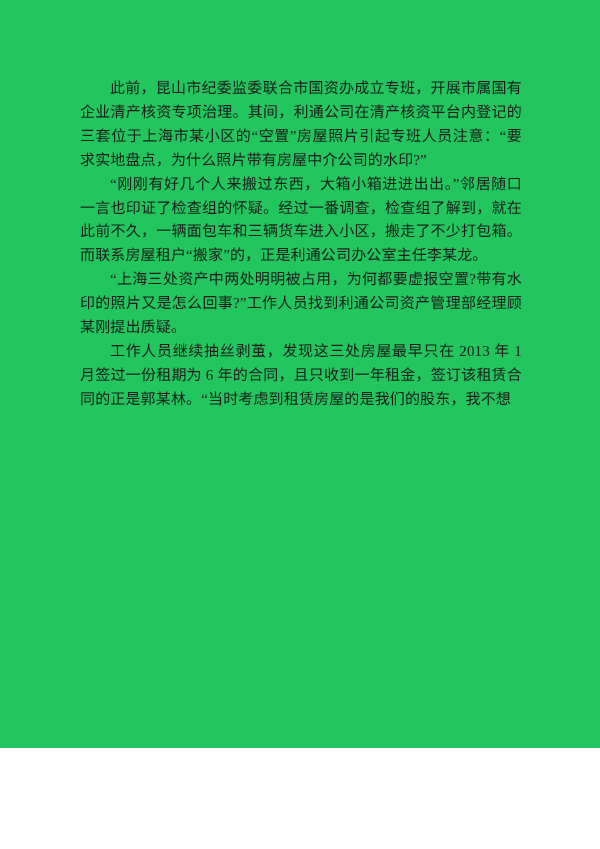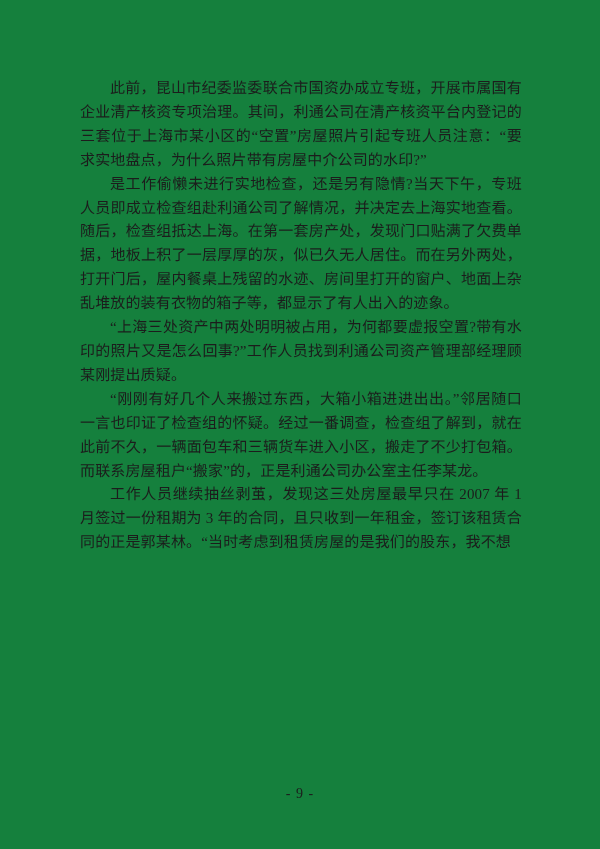--- a/index.html
+++ b/index.html
@@ -4,22 +4,22 @@
 <title>Document Page</title>
 <style>
   html, body {
     margin: 0;
     padding: 0;
     background: #ffffff;
   }
   .doc-page {
     position: relative;
     width: 600px;
-    height: 849px;
-    background: #15803d;
+    height: 748px;
+    background: #22c55e;
     overflow: hidden;
   }
   .body-text {
     position: absolute;
     left: 80px;
     top: 77px;
     width: 442px;
   }
   .body-text p {
     margin: 0;
@@ -45,19 +45,18 @@
     color: #1c1c1c;
     letter-spacing: 1px;
   }
 </style>
 </head>
 <body>
 
 <div class="doc-page">
   <div class="body-text">
     <p>此前，昆山市纪委监委联合市国资办成立专班，开展市属国有企业清产核资专项治理。其间，利通公司在清产核资平台内登记的三套位于上海市某小区的“空置”房屋照片引起专班人员注意：“要求实地盘点，为什么照片带有房屋中介公司的水印?”</p>
-    <p>是工作偷懒未进行实地检查，还是另有隐情?当天下午，专班人员即成立检查组赴利通公司了解情况，并决定去上海实地查看。随后，检查组抵达上海。在第一套房产处，发现门口贴满了欠费单据，地板上积了一层厚厚的灰，似已久无人居住。而在另外两处，打开门后，屋内餐桌上残留的水迹、房间里打开的窗户、地面上杂乱堆放的装有衣物的箱子等，都显示了有人出入的迹象。</p>
+    <p>“刚刚有好几个人来搬过东西，大箱小箱进进出出。”邻居随口一言也印证了检查组的怀疑。经过一番调查，检查组了解到，就在此前不久，一辆面包车和三辆货车进入小区，搬走了不少打包箱。而联系房屋租户“搬家”的，正是利通公司办公室主任李某龙。</p>
     <p>“上海三处资产中两处明明被占用，为何都要虚报空置?带有水印的照片又是怎么回事?”工作人员找到利通公司资产管理部经理顾某刚提出质疑。</p>
-    <p>“刚刚有好几个人来搬过东西，大箱小箱进进出出。”邻居随口一言也印证了检查组的怀疑。经过一番调查，检查组了解到，就在此前不久，一辆面包车和三辆货车进入小区，搬走了不少打包箱。而联系房屋租户“搬家”的，正是利通公司办公室主任李某龙。</p>
-    <p>工作人员继续抽丝剥茧，发现这三处房屋最早只在 2007 年 1 月签过一份租期为 3 年的合同，且只收到一年租金，签订该租赁合同的正是郭某林。“当时考虑到租赁房屋的是我们的股东，我不想</p>
+    <p>工作人员继续抽丝剥茧，发现这三处房屋最早只在 2013 年 1 月签过一份租期为 6 年的合同，且只收到一年租金，签订该租赁合同的正是郭某林。“当时考虑到租赁房屋的是我们的股东，我不想</p>
   </div>
   <div class="page-footer">- 9 -</div>
 </div>
 
 </body></html>

